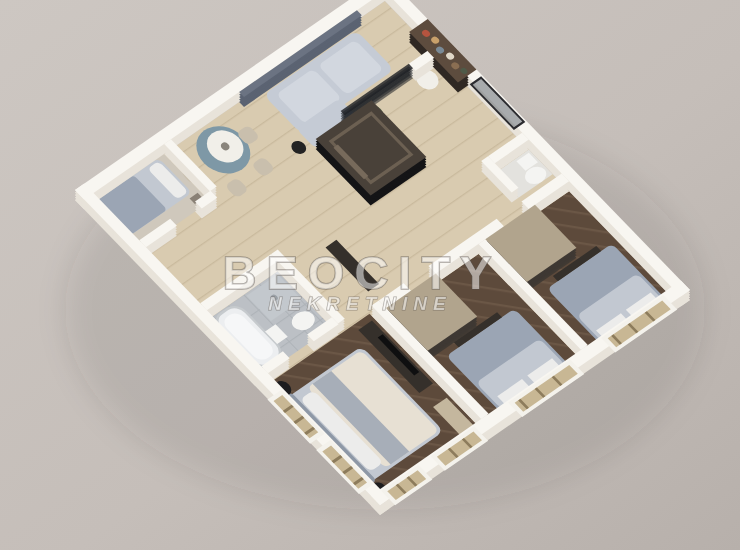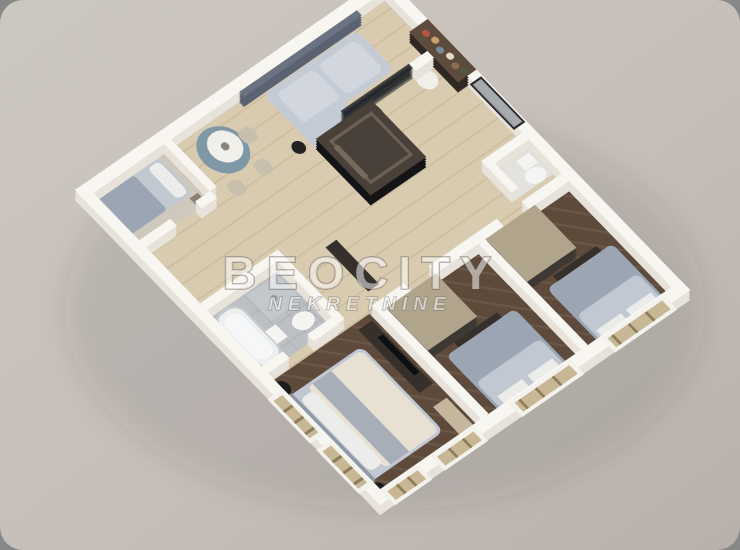--- a/index.html
+++ b/index.html
@@ -1,17 +1,17 @@
 <!DOCTYPE html>
 <html style="--bg1: #cdc7c2; --bg2: #b7b0ab; --wallTop: #f8f6f1; --wallSide: #e8e3da; --woodL: #d9cbb0; --woodLine: #c9ba9d; --woodD: #5d4a3b; --woodDLine: #6b5746; --tile: #bcc0c5; --tileLine: #aeb3b8; --tileLight: #e3e2de; --smallFloor: #cfc8bc; --coreSide: #141416; --coreTop: #494139; --shelfSide: #2f2823; --shelfTop: #5d4c3e; --partSide: rgba(30,32,38,0.55); --partTop: rgba(28,30,35,0.8); --wainsSide: #5b6372; --wainsTop: #6b7382; --wardSide: rgba(62,57,51,0.9); --wardTop: #b1a48d; --sofa: #c5cbd5; --cushion: #d2d7df; --bedBlue: #9ba5b4; --mattress: #c2c8d1; --pillow: #ececeb; --headboard: #8e98a6; --duvet: #e7e0d3; --throw: #a7aeb8; --teal: #7e98a6; --lamp: #f1efe9; --chair: #c9bfad; --dark: #35302b; --beige: #c4b79e; --winFrame: #f4f2ec; --winTan: #c8b794; --winLine: #8d7c5c; --wm: rgba(255,255,255,0.52); --wmStroke: rgba(90,84,78,0.5);"><head>
 <meta charset="utf-8">
 <style>
   html,body{margin:0;padding:0;background:#888;}
   #stage{width:740px;height:550px;position:relative;overflow:hidden;
-         font-family:"Liberation Sans",sans-serif;border-radius:23px;}
+         font-family:"Liberation Sans",sans-serif;}
   svg{display:block;}
   .f-tileLight{fill:var(--tileLight)}
   .f-smallfloor{fill:var(--smallFloor)}
 
   .sides .wall{fill:var(--wallSide)}
   .tops  .wall{fill:var(--wallTop)}
   .sides .core{fill:var(--coreSide)}
   .tops  .core{fill:var(--coreTop)}
   .sides .shelf{fill:var(--shelfSide)}
   .tops  .shelf{fill:var(--shelfTop)}

